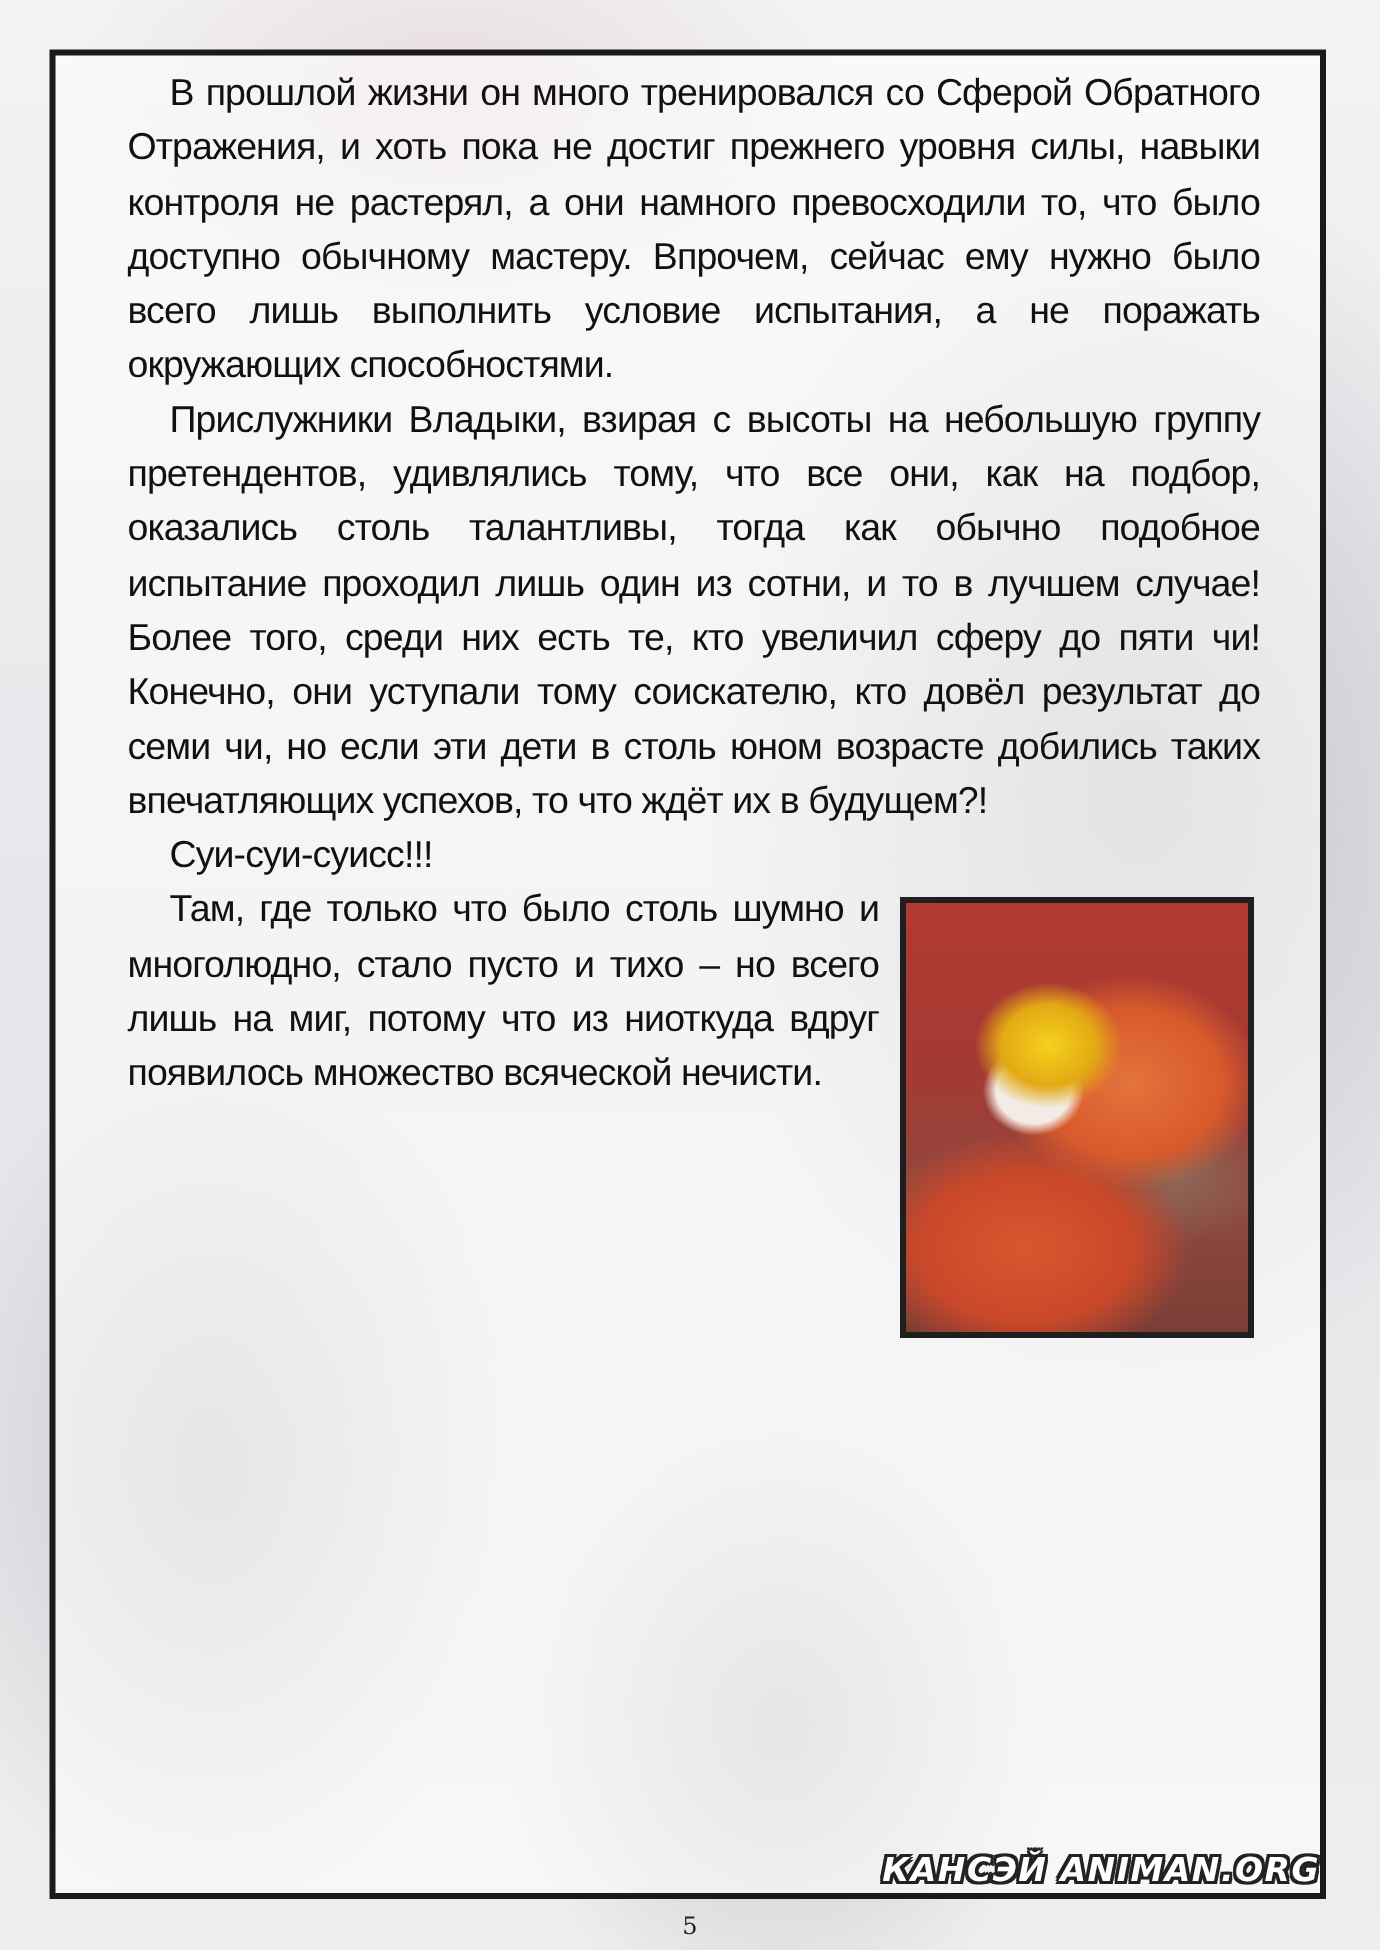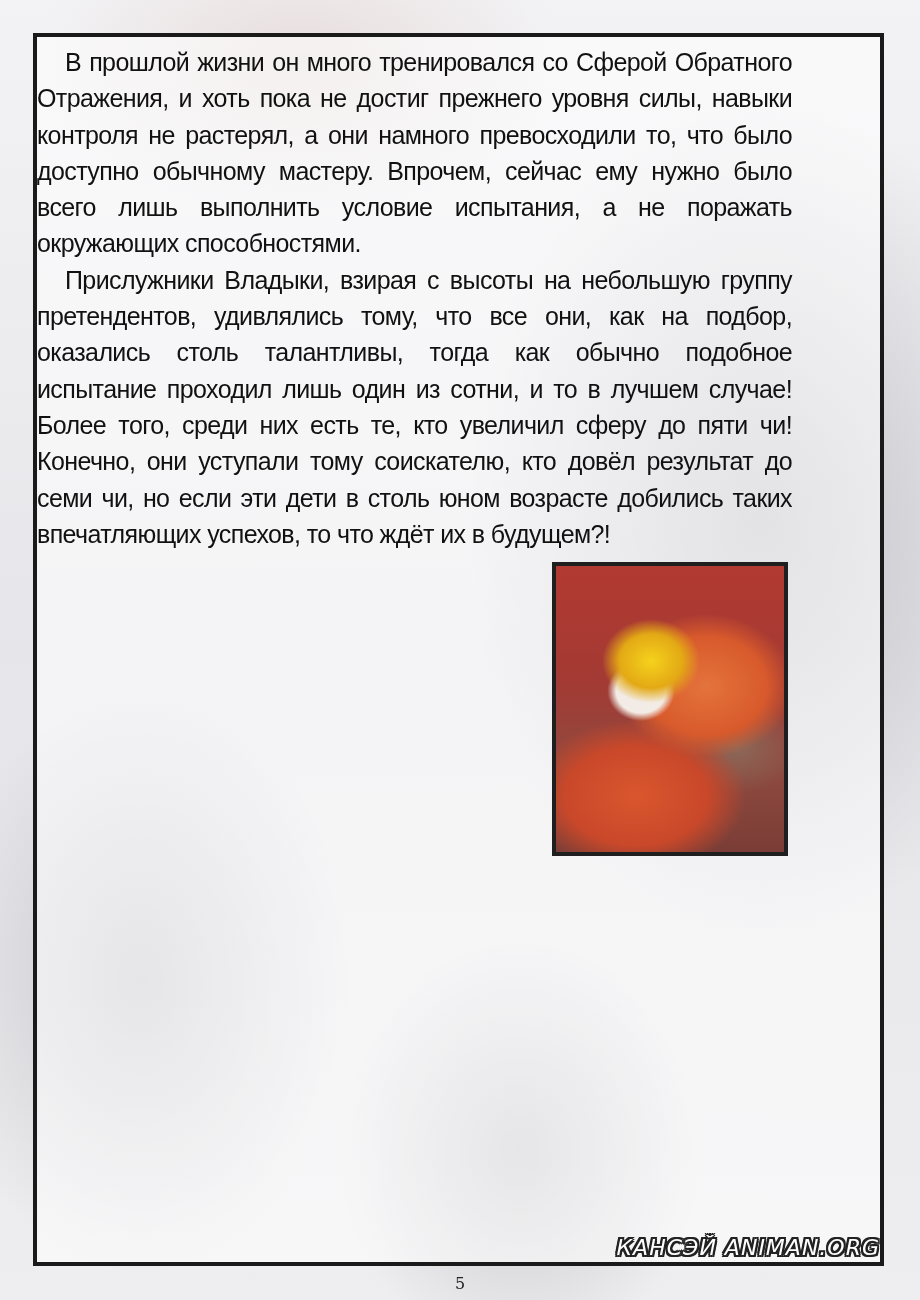--- a/index.html
+++ b/index.html
@@ -21,54 +21,57 @@
     position: absolute; left: 33px; top: 33px; width: 851px; height: 1233px;
     border: 4px solid #1a1a1a; box-sizing: border-box;
     background: rgba(255,255,255,0.55);
   }
   .text {
     position: absolute; left: 37px; top: 44px; width: 755px;
     font-family: "Liberation Sans Narrow", "Liberation Sans", sans-serif;
     font-size: 25px; line-height: 36.3px; color: #111;
     letter-spacing: -0.6px;
     font-stretch: condensed;
+    padding-left: 48px;
   }
   .text p { margin: 0; text-align: justify; text-indent: 28px; }
   .illustration {
     float: right; width: 236px; height: 294px; margin: 0 4px 6px 14px;
     border: 4px solid #1f1f1f; box-sizing: border-box;
     background:
       radial-gradient(ellipse 70px 60px at 95px 95px, #f5d21c 0%, #e3a915 45%, rgba(227,169,21,0) 70%),
       radial-gradient(ellipse 45px 40px at 85px 125px, #f3ece6 0%, #f3ece6 55%, rgba(243,236,230,0) 75%),
       radial-gradient(ellipse 110px 90px at 150px 120px, #e4733c 0%, #d85a2c 55%, rgba(216,90,44,0) 80%),
       radial-gradient(ellipse 130px 90px at 80px 230px, #d9562d 0%, #c9482a 55%, rgba(201,72,42,0) 85%),
       radial-gradient(ellipse 80px 60px at 180px 180px, #8a6a5a 0%, rgba(138,106,90,0) 80%),
       linear-gradient(180deg, #b23a32 0%, #a33a33 40%, #8f4a40 70%, #7a3d36 100%);
     position: relative; margin-top: 10px;
   }
   .watermark {
     position: absolute; right: 40px; bottom: 40px;
-    font-family: "DejaVu Sans", sans-serif; font-weight: normal; font-style: italic;
+    font-family: "DejaVu Sans", sans-serif; font-weight: bold; font-style: italic;
     font-size: 22px; color: #ffffff; letter-spacing: 1px;
     text-shadow: -2px -2px 0 #222, 2px -2px 0 #222, -2px 2px 0 #222, 2px 2px 0 #222, 0 2px 0 #222, 2px 0 0 #222, -2px 0 0 #222, 0 -2px 0 #222;
     margin-top: 26px;
   }
   .page-number {
     position: absolute; left: 0; width: 920px; top: 1274px; text-align: center;
     font-family: "DejaVu Serif", serif; font-size: 16px; color: #222;
   }
 </style>
 </head>
 <body>
 
 <div class="bg-art"></div>
 
 <div class="frame"></div>
 
 <div class="text">
   <p>В прошлой жизни он много тренировался со Сферой Обратного Отражения, и хоть пока не достиг прежнего уровня силы, навыки контроля не растерял, а они намного превосходили то, что было доступно обычному мастеру. Впрочем, сейчас ему нужно было всего лишь выполнить условие испытания, а не поражать окружающих способностями.</p>
   <p>Прислужники Владыки, взирая с высоты на небольшую группу претендентов, удивлялись тому, что все они, как на подбор, оказались столь талантливы, тогда как обычно подобное испытание проходил лишь один из сотни, и то в лучшем случае! Более того, среди них есть те, кто увеличил сферу до пяти чи! Конечно, они уступали тому соискателю, кто довёл результат до семи чи, но если эти дети в столь юном возрасте добились таких впечатляющих успехов, то что ждёт их в будущем?!</p>
+  <p>Суи-суи-суисс!!!</p>
   <div class="illustration" title="Anime-style character with spiky yellow-orange hair in an orange robe, red background"></div>
+  <p>Там, где только что было столь шумно и многолюдно, стало пусто и тихо – но всего лишь на миг, потому что из ниоткуда вдруг появилось множество всяческой нечисти.</p>
 </div>
 
 <div class="watermark">КАНСЭЙ ANIMAN.ORG</div>
 
 <div class="page-number">5</div>
 
 </body></html>

